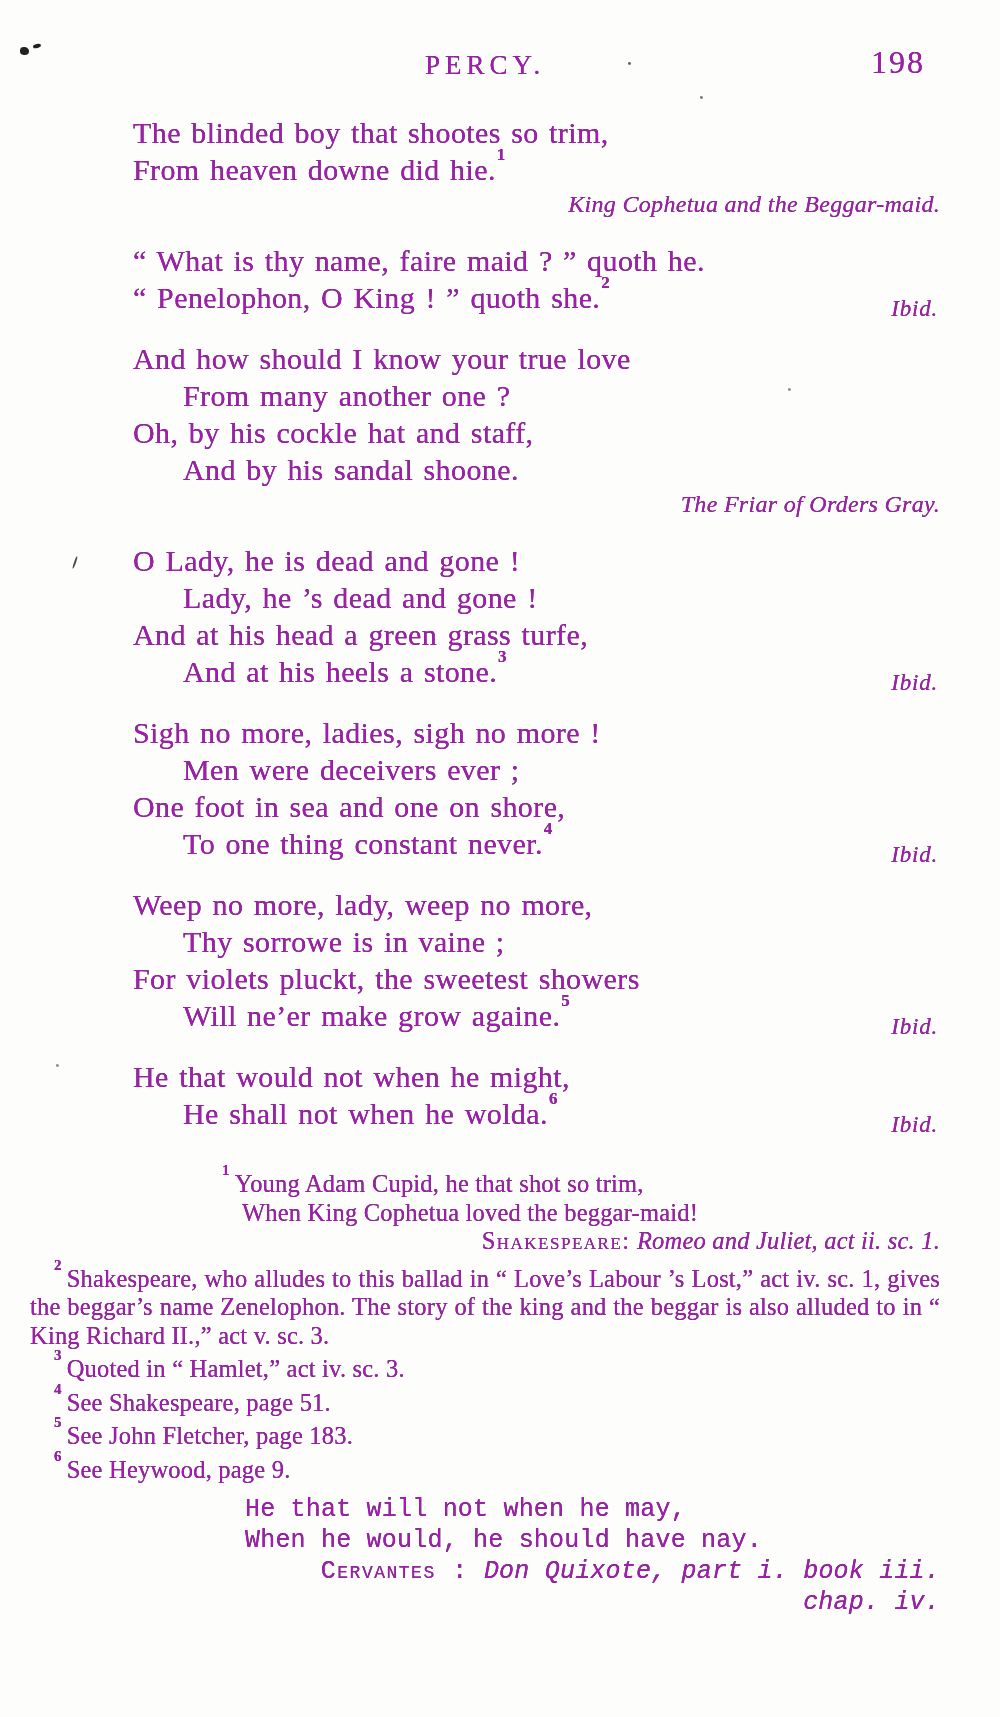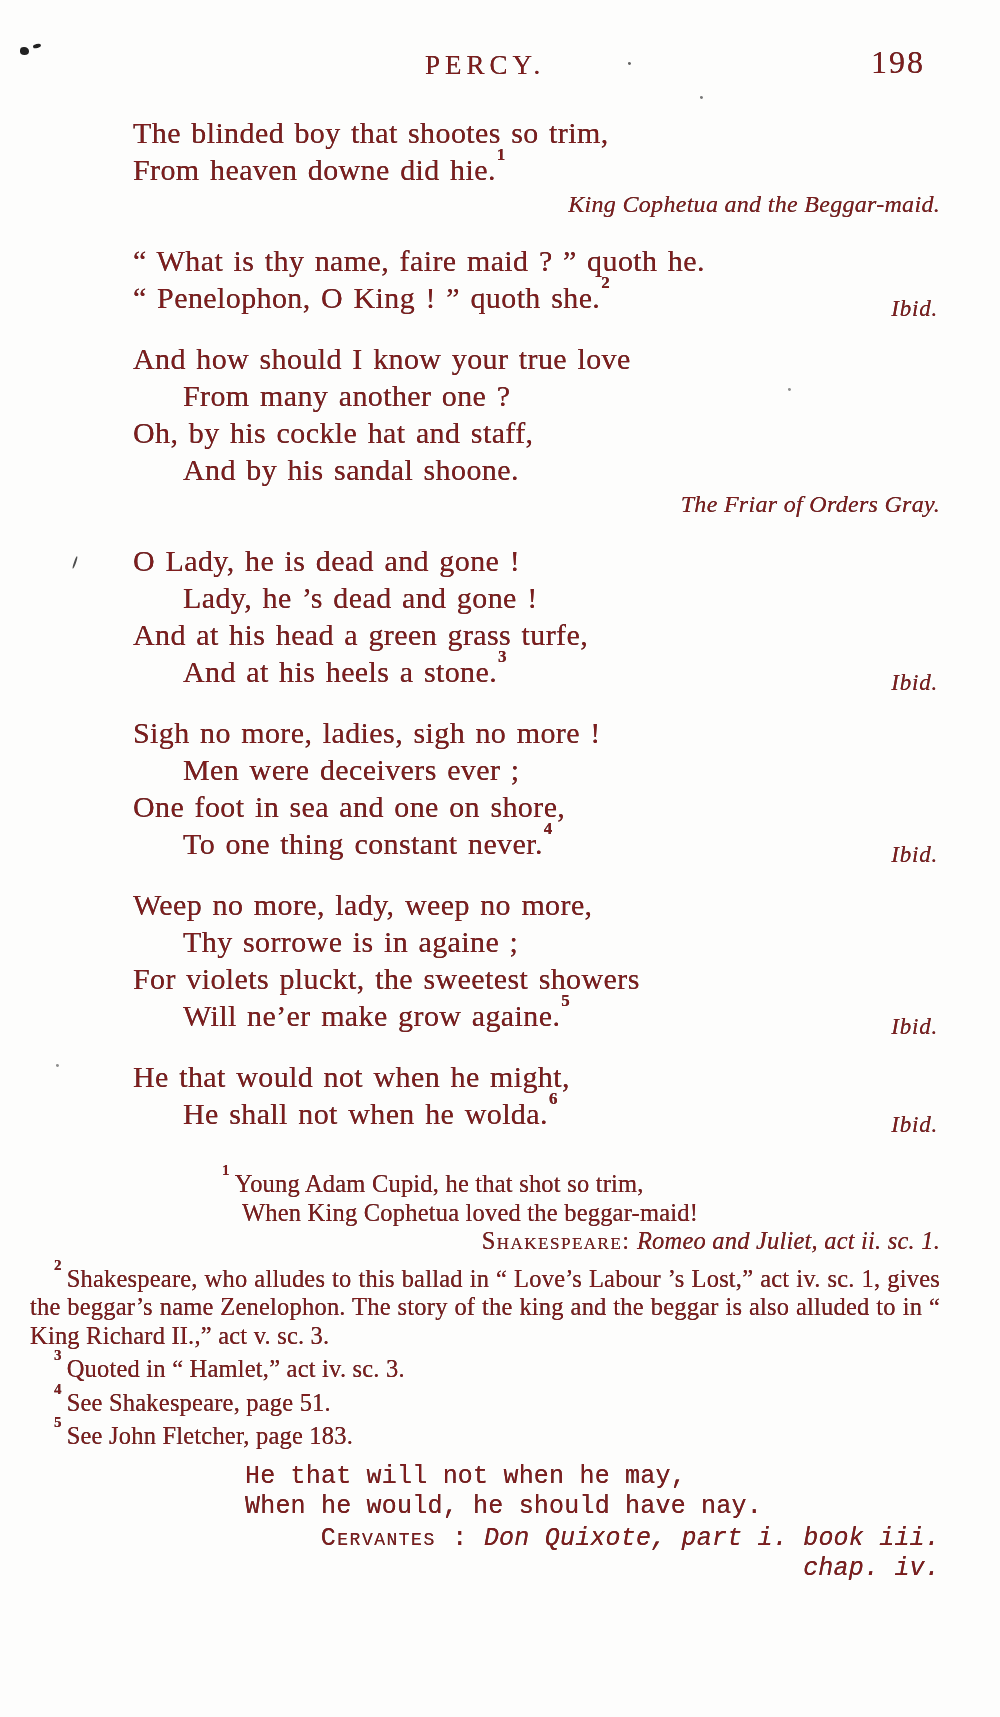--- a/index.html
+++ b/index.html
@@ -2,21 +2,21 @@
 <html><head>
 <meta charset="utf-8">
 <style>
   html,body { margin:0; padding:0; background:#e8e8e8; }
   .page {
     position:relative;
     width:1000px; height:1717px;
     margin:0 auto;
     background:#fdfdfc;
     font-family:"Liberation Serif", serif;
-    color:#7f1d1d;
+    color:#a21caf;
     overflow:hidden;
     text-shadow:0 0 0.5px rgba(20,20,20,0.85);
   }
 
   
   .hdr { position:absolute; top:44px; left:0; right:0; height:44px; }
   .running-title {
     position:absolute; left:425px; top:6px;
     font-size:27px; letter-spacing:5px;
   }
@@ -114,21 +114,21 @@
 
     <div class="stanza">
       <div class="vline"><span>Sigh no more, ladies, sigh no more !</span></div>
       <div class="vline indent"><span>Men were deceivers ever ;</span></div>
       <div class="vline"><span>One foot in sea and one on shore,</span></div>
       <div class="vline indent"><span>To one thing constant never.</span><sup class="vsup">4</sup><span class="ibid">Ibid.</span></div>
     </div>
 
     <div class="stanza">
       <div class="vline"><span>Weep no more, lady, weep no more,</span></div>
-      <div class="vline indent"><span>Thy sorrowe is in againe ;</span></div>
+      <div class="vline indent"><span>Thy sorrowe is in vaine ;</span></div>
       <div class="vline"><span>For violets pluckt, the sweetest showers</span></div>
       <div class="vline indent"><span>Will ne’er make grow againe.</span><sup class="vsup">5</sup><span class="ibid">Ibid.</span></div>
     </div>
 
     <div class="stanza">
       <div class="vline"><span>He that would not when he might,</span></div>
       <div class="vline indent"><span>He shall not when he wolda.</span><sup class="vsup">6</sup><span class="ibid">Ibid.</span></div>
     </div>
 
   </div>
@@ -138,20 +138,21 @@
     <div class="fn-verse">
       <div><sup class="fsup">1</sup><span>Young Adam Cupid, he that shot so trim,</span></div>
       <div class="fn-vline2"><span>When King Cophetua loved the beggar-maid!</span></div>
       <div class="fn-attr"><span class="sc">Shakespeare:</span> <span class="ital">Romeo and Juliet, act ii. sc. 1.</span></div>
     </div>
 
     <p class="fn fn-first"><sup class="fsup">2</sup><span>Shakespeare, who alludes to this ballad in “ Love’s Labour ’s Lost,” act iv. sc. 1, gives the beggar’s name Zenelophon.  The story of the king and the beggar is also alluded to in “ King Richard II.,” act v. sc. 3.</span></p>
     <p class="fn"><sup class="fsup">3</sup><span>Quoted in “ Hamlet,” act iv. sc. 3.</span></p>
     <p class="fn"><sup class="fsup">4</sup><span>See Shakespeare, page 51.</span></p>
     <p class="fn"><sup class="fsup">5</sup><span>See John Fletcher, page 183.</span></p>
+    <p class="fn"><sup class="fsup">6</sup><span>See Heywood, page 9.</span></p>
 
     <div class="closing-quote">
       <div>He that will not when he may,</div>
       <div>When he would, he should have nay.</div>
       <div class="fn-attr cq-attr"><span class="sc">Cervantes :</span> <span class="ital">Don Quixote, part i. book iii. chap. iv.</span></div>
     </div>
 
   </div>
 
   <span class="speck sp1"></span>

